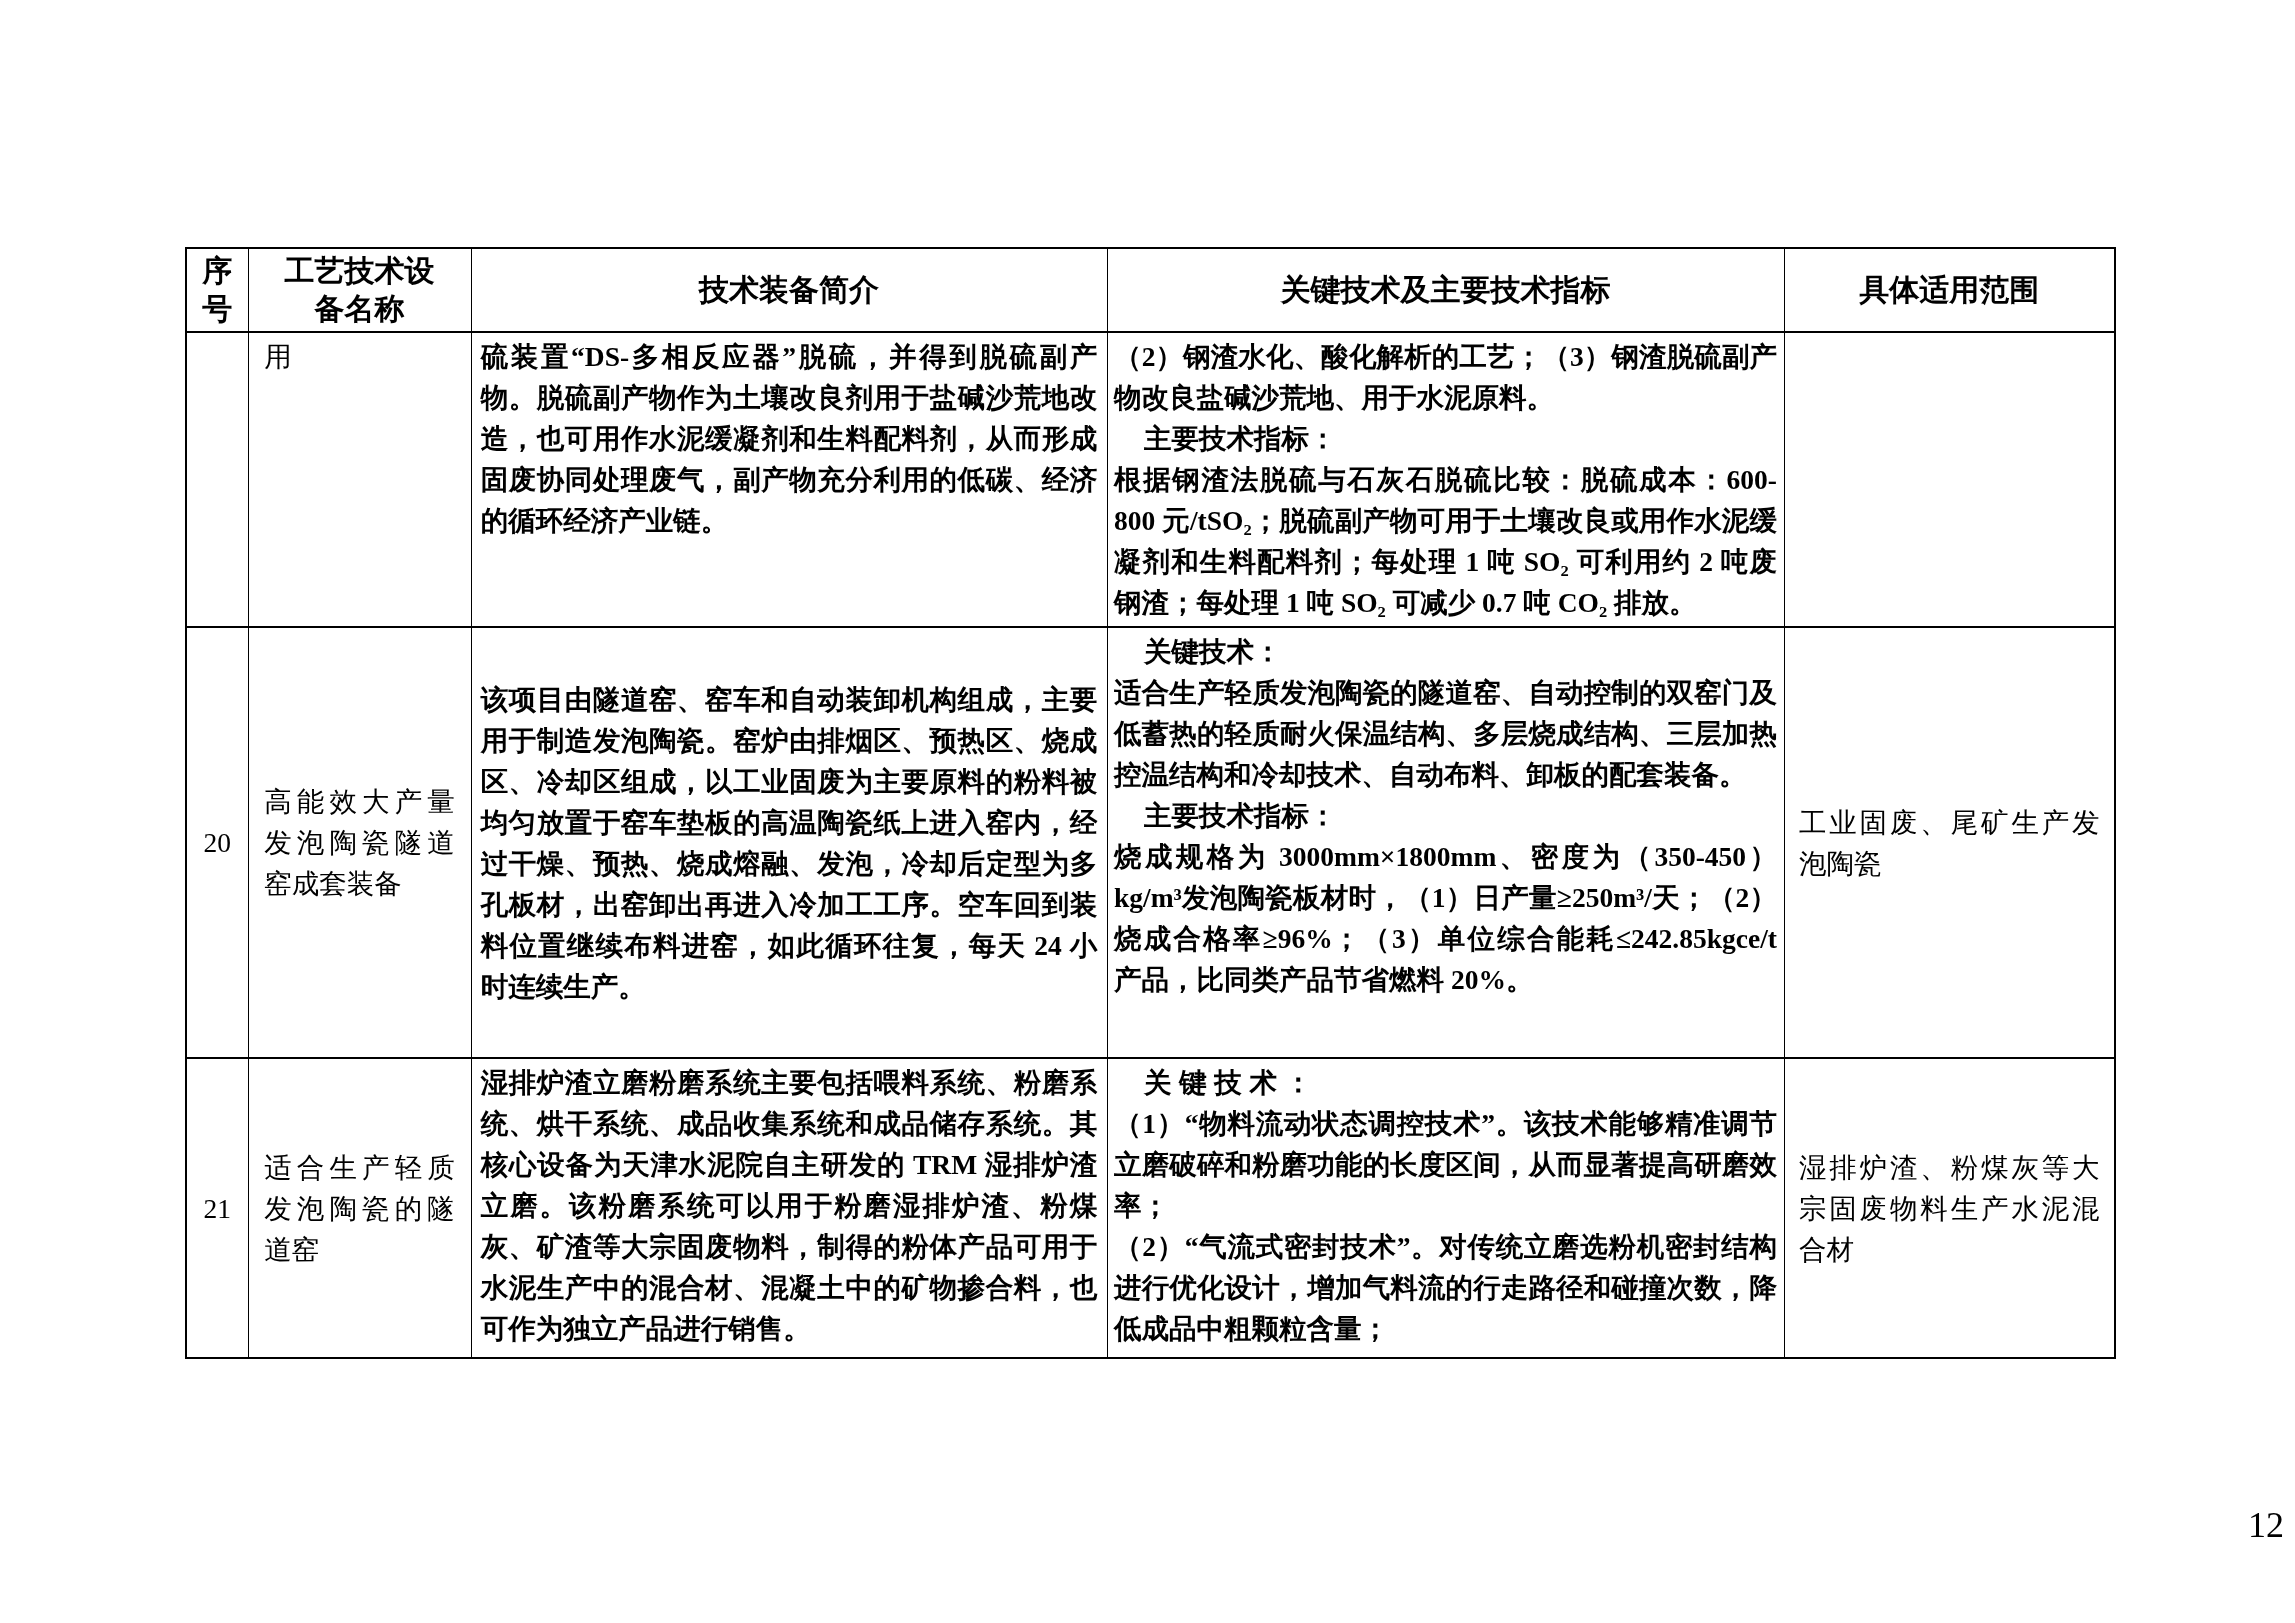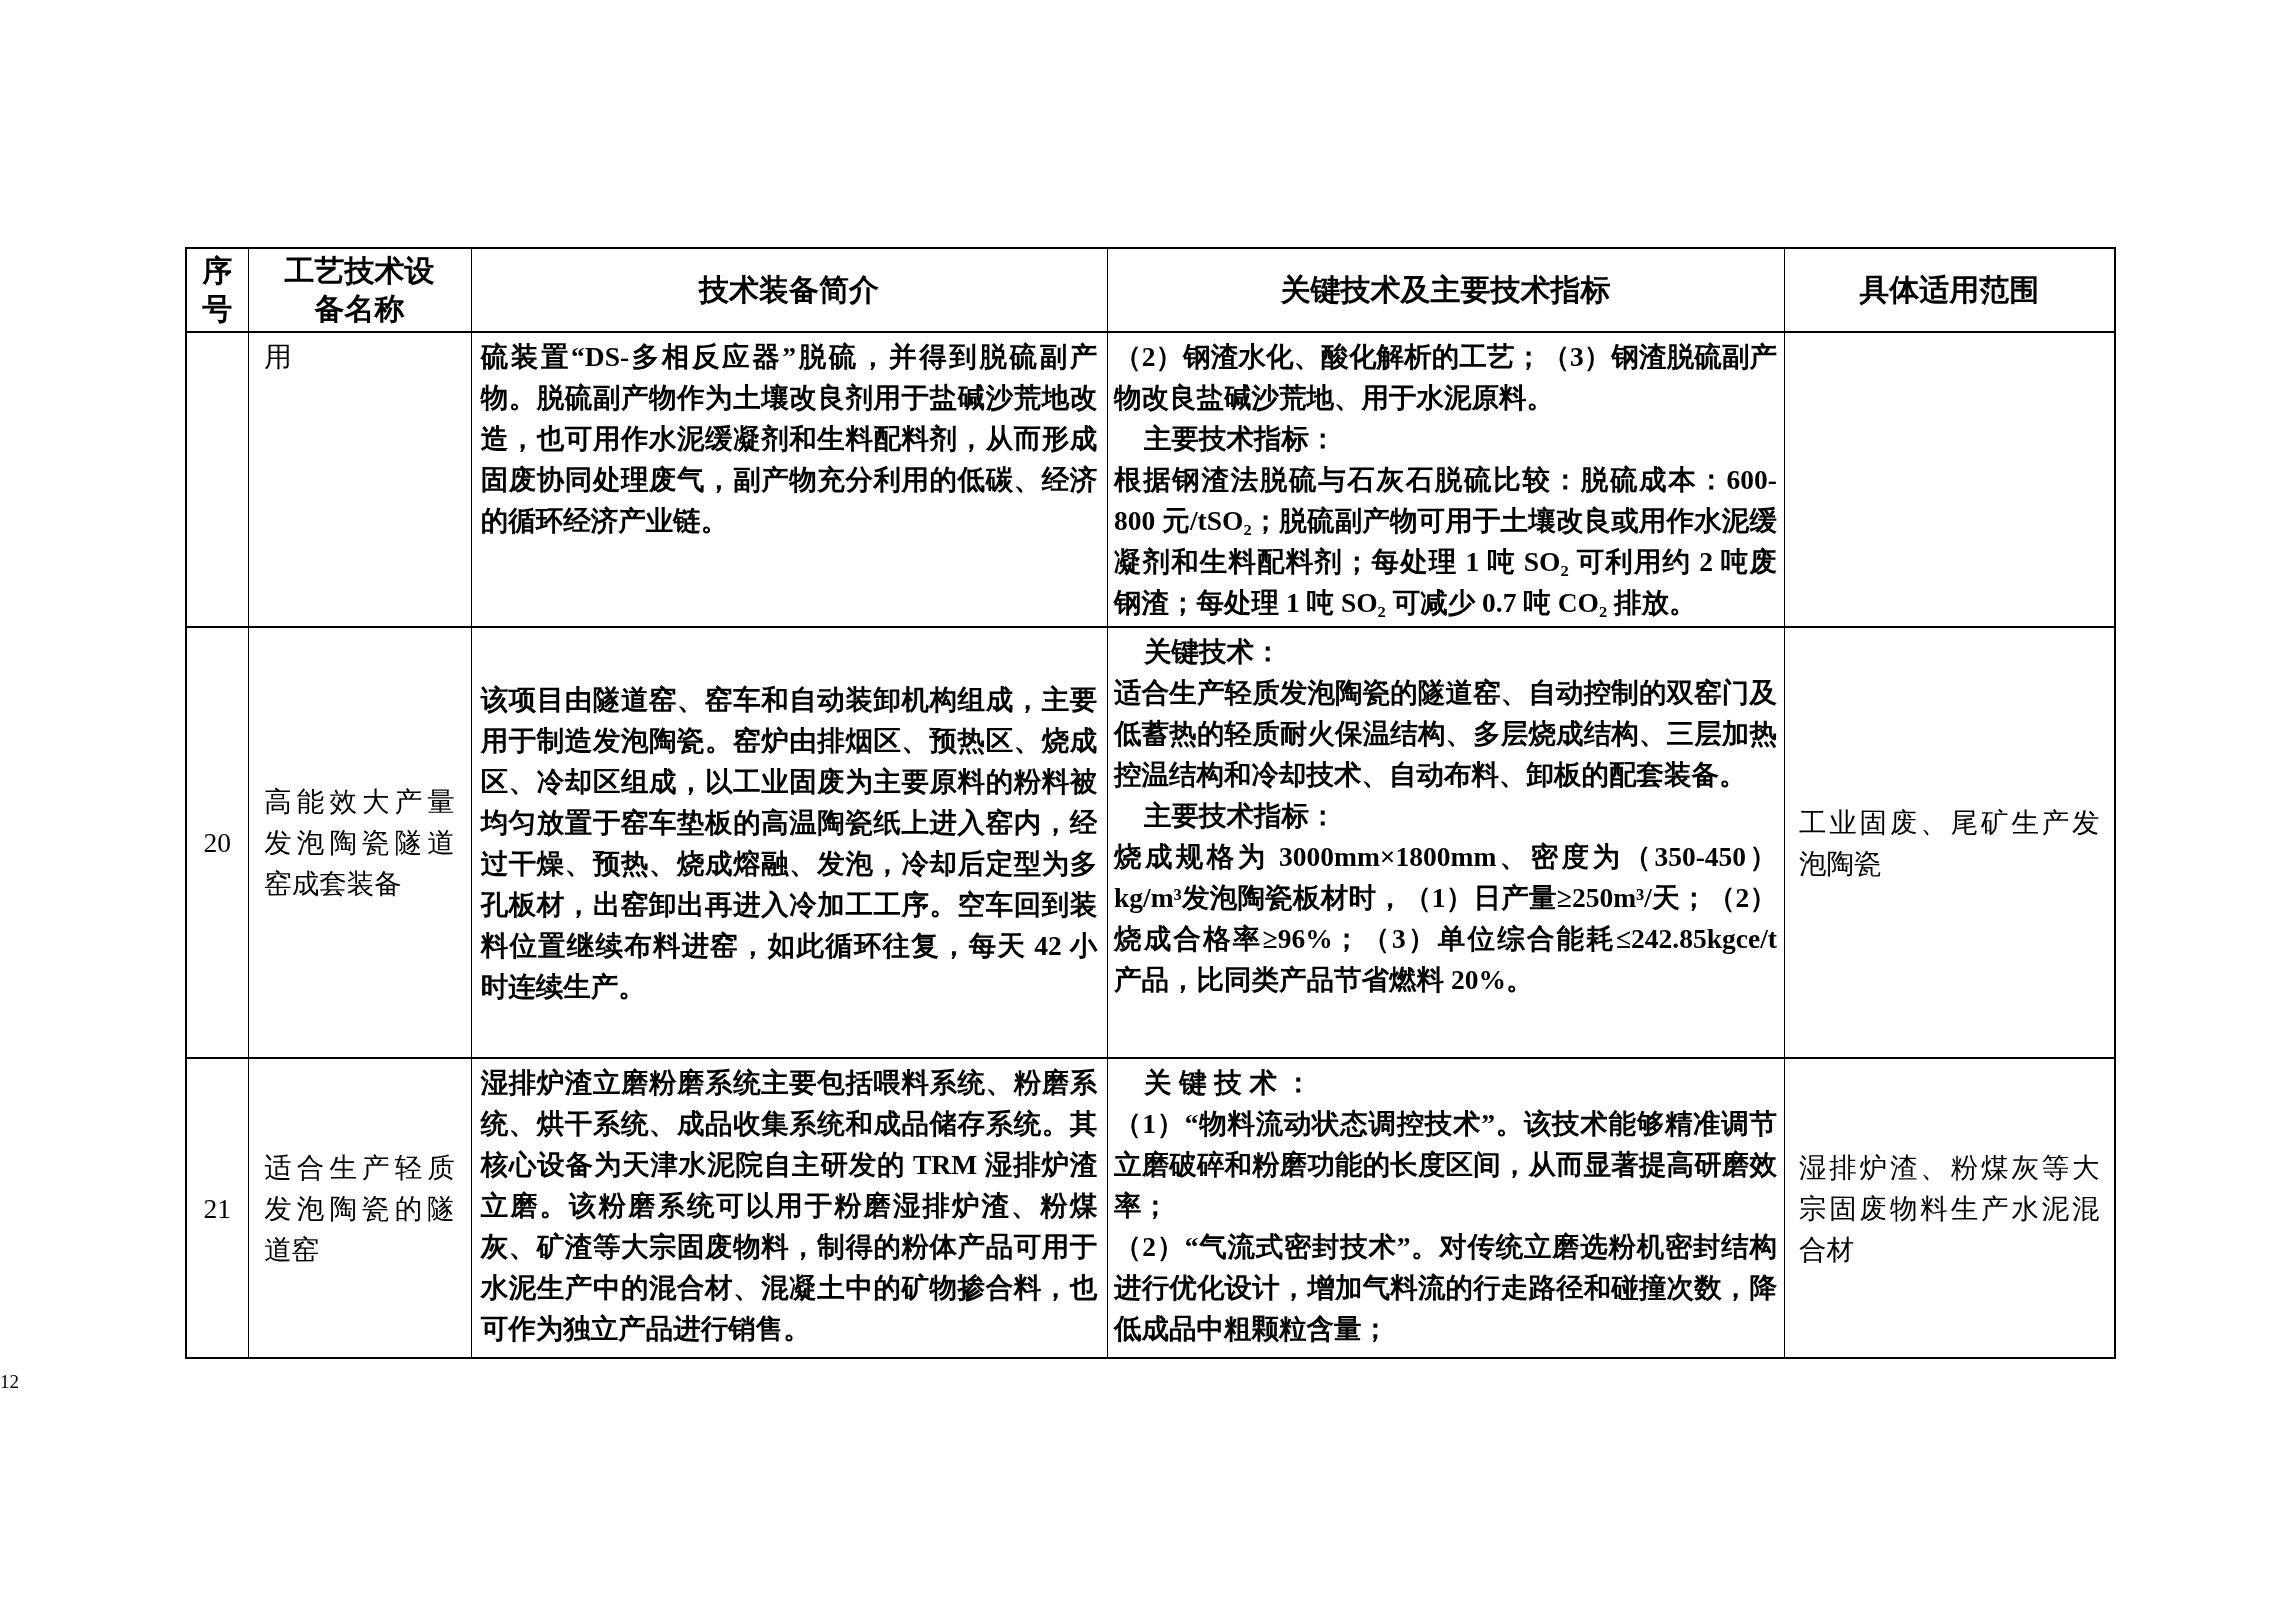--- a/index.html
+++ b/index.html
@@ -62,24 +62,24 @@
   .para { margin: 0; font-weight: bold; }
   .para.bold {
     font-family: "Liberation Sans", "DejaVu Sans", sans-serif;
     font-weight: bold;
     margin-left: 30px;
   }
 
   .page-number {
     position: absolute;
     left: 0;
-    top: 1360px;
+    top: 1504px;
     width: 2284px;
-    text-align: left;
-    font-size: 19px;
+    text-align: right;
+    font-size: 36px;
     line-height: 43px;
   }
 </style>
 </head>
 <body>
 
 <table class="doc-table">
   <colgroup>
     <col class="c-serial">
     <col class="c-name">
@@ -107,21 +107,21 @@
           <div class="para">（2）钢渣水化、酸化解析的工艺；（3）钢渣脱硫副产物改良盐碱沙荒地、用于水泥原料。</div>
           <div class="para bold">主要技术指标：</div>
           <div class="para">根据钢渣法脱硫与石灰石脱硫比较：脱硫成本：600-800 元/tSO₂；脱硫副产物可用于土壤改良或用作水泥缓凝剂和生料配料剂；每处理 1 吨 SO₂ 可利用约 2 吨废钢渣；每处理 1 吨 SO₂ 可减少 0.7 吨 CO₂ 排放。</div>
         </td>
     <td class="cell-scope vtop"></td>
   </tr>
   <tr style="height:431px;">
     <td class="cell-serial">20</td>
     <td class="cell-name">高能效大产量发泡陶瓷隧道窑成套装备</td>
     <td class="cell-intro">
-          <div class="para">该项目由隧道窑、窑车和自动装卸机构组成，主要用于制造发泡陶瓷。窑炉由排烟区、预热区、烧成区、冷却区组成，以工业固废为主要原料的粉料被均匀放置于窑车垫板的高温陶瓷纸上进入窑内，经过干燥、预热、烧成熔融、发泡，冷却后定型为多孔板材，出窑卸出再进入冷加工工序。空车回到装料位置继续布料进窑，如此循环往复，每天 42 小时连续生产。</div>
+          <div class="para">该项目由隧道窑、窑车和自动装卸机构组成，主要用于制造发泡陶瓷。窑炉由排烟区、预热区、烧成区、冷却区组成，以工业固废为主要原料的粉料被均匀放置于窑车垫板的高温陶瓷纸上进入窑内，经过干燥、预热、烧成熔融、发泡，冷却后定型为多孔板材，出窑卸出再进入冷加工工序。空车回到装料位置继续布料进窑，如此循环往复，每天 24 小时连续生产。</div>
         </td>
     <td class="cell-tech vtop">
           <div class="para bold">关键技术：</div>
           <div class="para">适合生产轻质发泡陶瓷的隧道窑、自动控制的双窑门及低蓄热的轻质耐火保温结构、多层烧成结构、三层加热控温结构和冷却技术、自动布料、卸板的配套装备。</div>
           <div class="para bold">主要技术指标：</div>
           <div class="para">烧成规格为 3000mm×1800mm、密度为（350-450）kg/m³发泡陶瓷板材时，（1）日产量≥250m³/天；（2）烧成合格率≥96%；（3）单位综合能耗≤242.85kgce/t 产品，比同类产品节省燃料 20%。</div>
         </td>
     <td class="cell-scope">工业固废、尾矿生产发泡陶瓷</td>
   </tr>
   <tr style="height:300px;">

